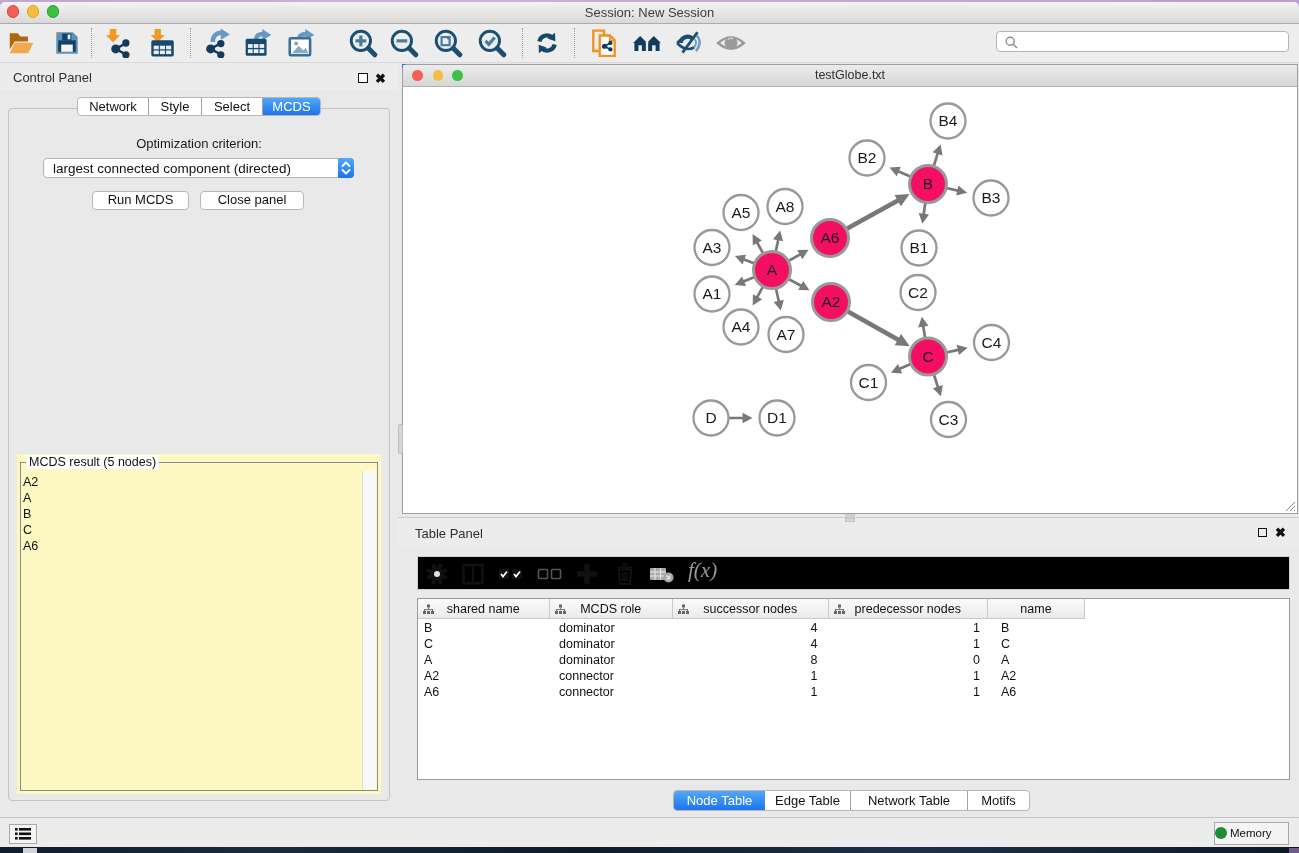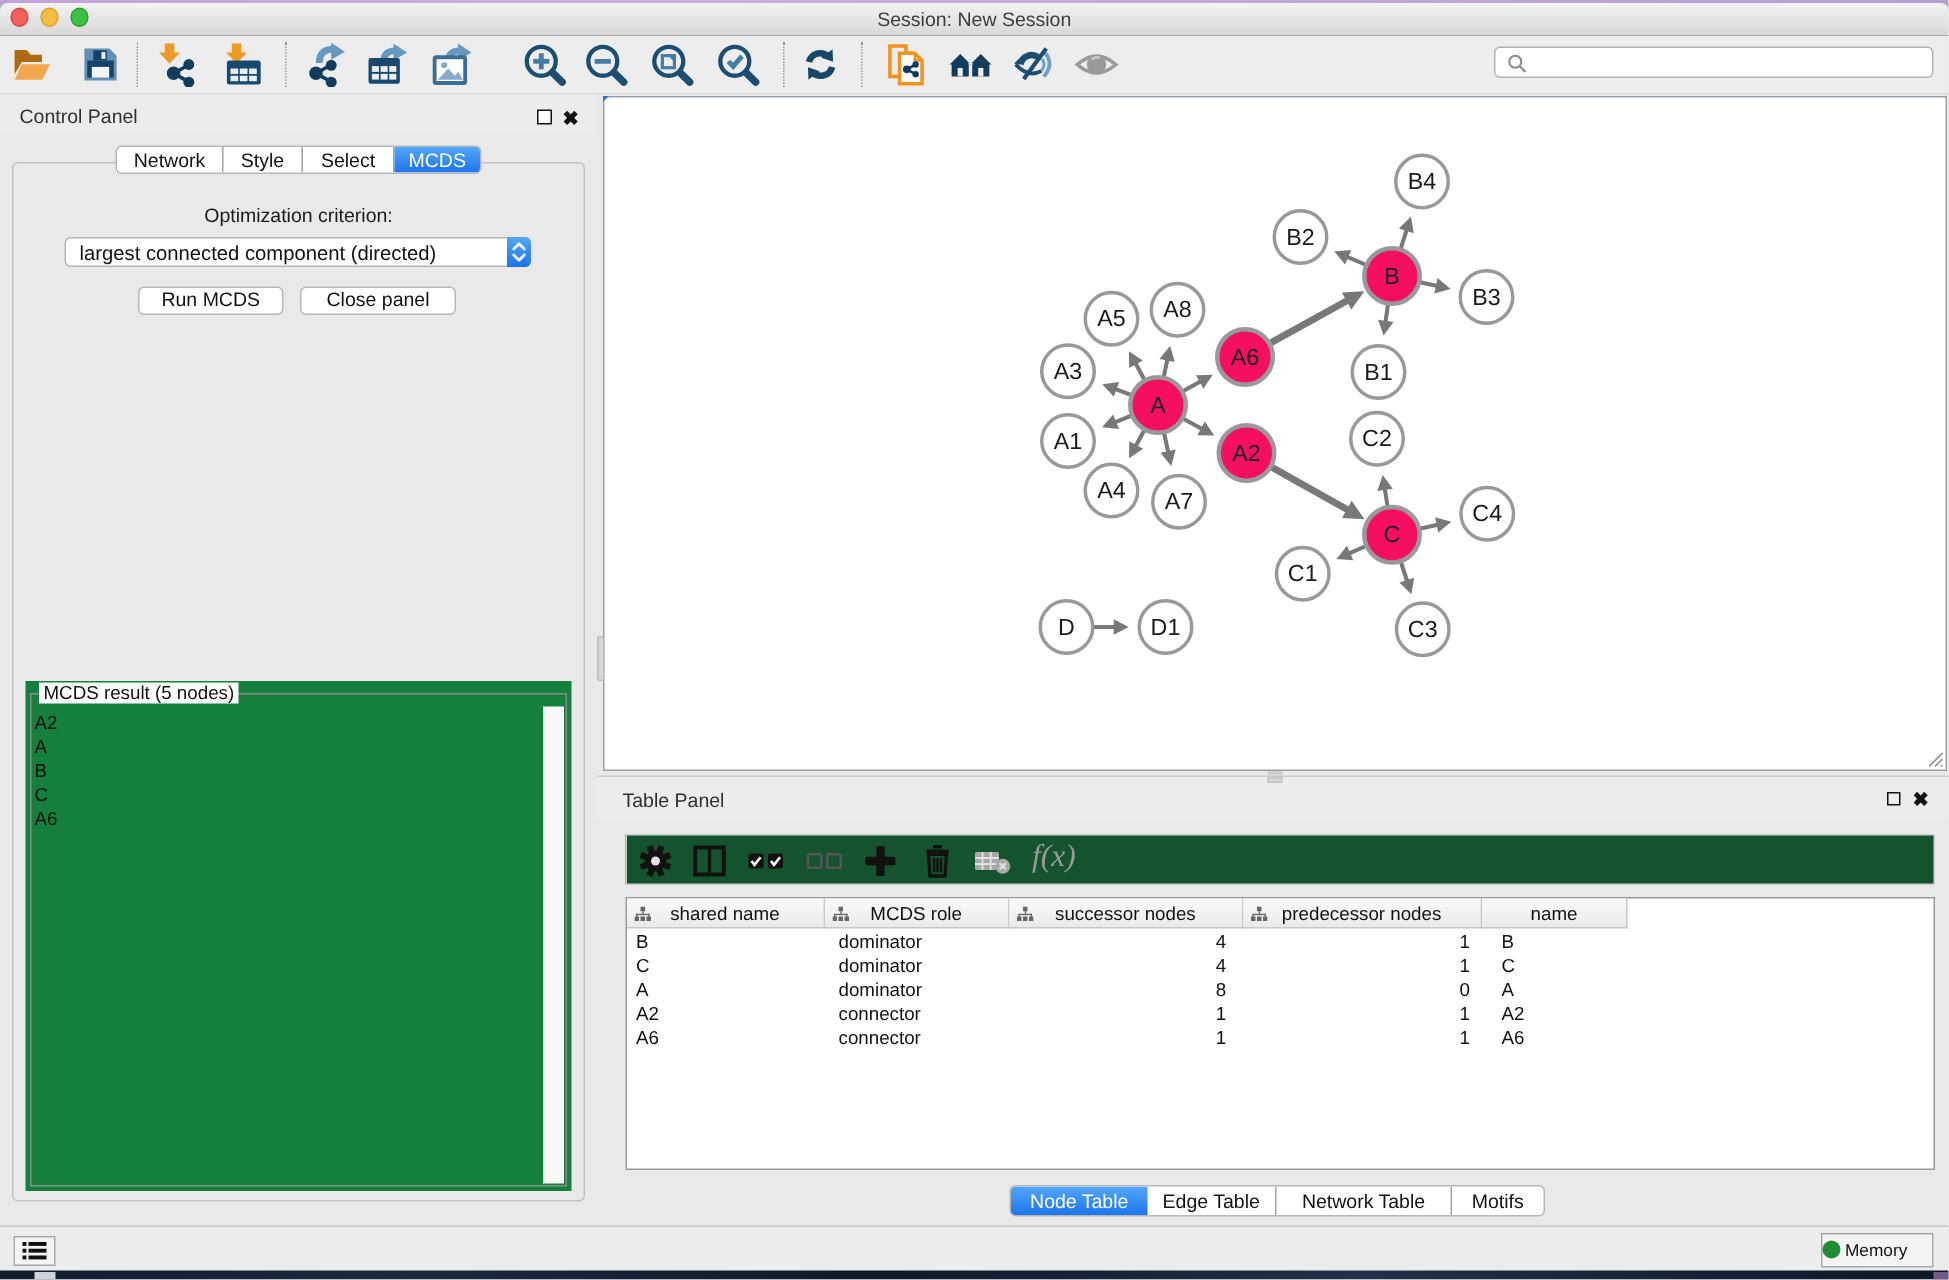--- a/index.html
+++ b/index.html
@@ -27,36 +27,36 @@
 .seg { position:absolute; display:flex; height:19px; background:#fff; border:1px solid #b7b7b7; border-radius:4px; overflow:hidden; }
 .seg > div { height:100%; display:flex; align-items:center; justify-content:center; font-size:13px; color:#111; border-right:1px solid #a3a3a3; }
 .seg > div:last-child { border-right:none; }
 .seg > div.sel { background:linear-gradient(#53a7f8,#1d74ee); color:#fff; border-right:none; }
 #cp-tabs { left:77px; top:97px; }
 #opt-label { left:0; top:136px; width:398px; text-align:center; font-size:13px; color:#1a1a1a; }
 #dropdown { left:43px; top:158px; width:311px; height:20px; background:#fff; border:1px solid #b5b5b5; border-radius:4px; }
 #dropdown .dtext { position:absolute; left:9px; top:2px; font-size:13.5px; color:#111; }
 #dropdown .spin { position:absolute; right:-1px; top:-1px; width:16px; height:20px; background:linear-gradient(#54a8f8,#1c73ee); border-radius:0 4px 4px 0; }
 .btn { position:absolute; height:19px; background:#fff; border:1px solid #b7b7b7; border-radius:4px; font-size:13px; color:#111; text-align:center; }
-#mcds-box { left:17px; top:454px; width:364px; height:340px; background:#15803d; }
+#mcds-box { left:17px; top:454px; width:364px; height:340px; background:#fef9c3; }
 #mcds-field { position:absolute; left:3px; right:3px; top:8px; bottom:3px; border:1px solid #8a8a8a; }
 #mcds-legend { position:absolute; left:5px; top:-8px; background:#fff; padding:0 3px; font-size:12.5px; color:#111; }
 #mcds-list { position:absolute; left:2px; top:11px; font-size:12.5px; color:#111; line-height:16px; }
 #mcds-sb { position:absolute; right:1px; top:8px; width:14px; bottom:1px; background:#f8f8f8; border-left:1px solid #d9d9d9; }
 
 #netwin { left:402px; top:64px; width:896px; height:450px; background:#fff; border:1px solid #9aa0a8; }
 #net-titlebar { position:absolute; left:0; top:0; width:100%; height:22px; background:linear-gradient(#ececec,#d6d6d6); border-bottom:1px solid #b1b1b1; }
 #net-title { width:100%; text-align:center; font-size:12.5px; color:#2f2f2f; line-height:21px; }
 .tl2 { position:absolute; top:5.2px; width:10.5px; height:10.5px; border-radius:50%; }
 
 #tp-head { left:398px; top:517px; width:901px; height:30px; background:#ececec; border-top:1px solid #cdcdcd; }
 #tp-title { left:415px; top:526px; font-size:13px; color:#2f2f2f; }
 #tp-float { left:1258px; top:528px; width:9px; height:9px; border:1.6px solid #111; background:#ececec; }
 #tp-close { left:1275px; top:525px; font-size:13px; color:#111; font-weight:bold; }
-#tp-toolbar { left:417px; top:556px; width:873px; height:34px; background:#14532d; border:1px solid #cfcfcf; }
+#tp-toolbar { left:417px; top:556px; width:873px; height:34px; background:#000000; border:1px solid #cfcfcf; }
 #tp-table { left:417px; top:598px; width:873px; height:182px; background:#fff; border:1px solid #9a9a9a; }
 #tp-tabs { left:673px; top:790px; height:21px;text-align:right; }
 #tp-tabs > div { font-size:13px; }
 
 .th { position:absolute; top:0; height:20px; background:linear-gradient(#fbfbfb,#eaeaea); border-right:1px solid #c9c9c9; border-bottom:1px solid #c9c9c9; font-size:12.5px; color:#111; text-align:center; line-height:20px; }
 .trow { position:absolute; height:16px; font-size:12.5px; color:#111; line-height:16px; }
 
 #statusbar { left:0; top:817px; width:1299px; height:30px; background:#ececec; border-top:1px solid #c3c3c3; }
 #list-btn { left:9px; top:824px; width:28px; height:20px; background:#f4f4f4; border:1px solid #a9a9a9; }
 #mem-btn { left:1214px; top:822px; width:75px; height:23px; background:#f4f4f4; border:1px solid #a9a9a9; font-size:11.5px; color:#111; }
@@ -237,20 +237,26 @@
 <div class="abs" id="mcds-box">
   <div id="mcds-field">
     <div id="mcds-legend">MCDS result (5 nodes)</div>
     <div id="mcds-list">A2<br>A<br>B<br>C<br>A6</div>
     <div id="mcds-sb"></div>
   </div>
 </div>
 
 <div class="abs" id="netwin">
   <div style="position:absolute;left:-1px;top:-1px;width:0;height:0;border-top:4px solid #3a6fd8;border-right:4px solid transparent;"></div>
+  <div id="net-titlebar">
+    <div class="tl2" style="left:9.3px;background:#f2605a;"></div>
+    <div class="tl2" style="left:29.5px;background:#f5bd41;"></div>
+    <div class="tl2" style="left:49.4px;background:#3dc144;"></div>
+    <div id="net-title">testGlobe.txt</div>
+  </div>
   <svg id="graph" style="position:absolute;left:4px;top:22px;" width="890" height="426" viewBox="0 0 890 426" font-family="Liberation Sans, sans-serif">
 <line x1="365.0" y1="183.0" x2="333.3" y2="195.7" stroke="#787878" stroke-width="2.7"></line>
       <polygon points="327.7,197.9 335.1,189.4 339.0,199.0" fill="#787878"></polygon>
 <line x1="365.0" y1="183.0" x2="333.6" y2="171.2" stroke="#787878" stroke-width="2.7"></line>
       <polygon points="327.9,169.1 339.1,167.7 335.5,177.5" fill="#787878"></polygon>
 <line x1="365.0" y1="183.0" x2="348.5" y2="152.3" stroke="#787878" stroke-width="2.7"></line>
       <polygon points="345.6,147.1 354.9,153.4 345.8,158.3" fill="#787878"></polygon>
 <line x1="365.0" y1="183.0" x2="371.9" y2="149.4" stroke="#787878" stroke-width="2.7"></line>
       <polygon points="373.1,143.5 376.2,154.3 366.0,152.3" fill="#787878"></polygon>
 <line x1="365.0" y1="183.0" x2="348.6" y2="213.2" stroke="#787878" stroke-width="2.7"></line>

